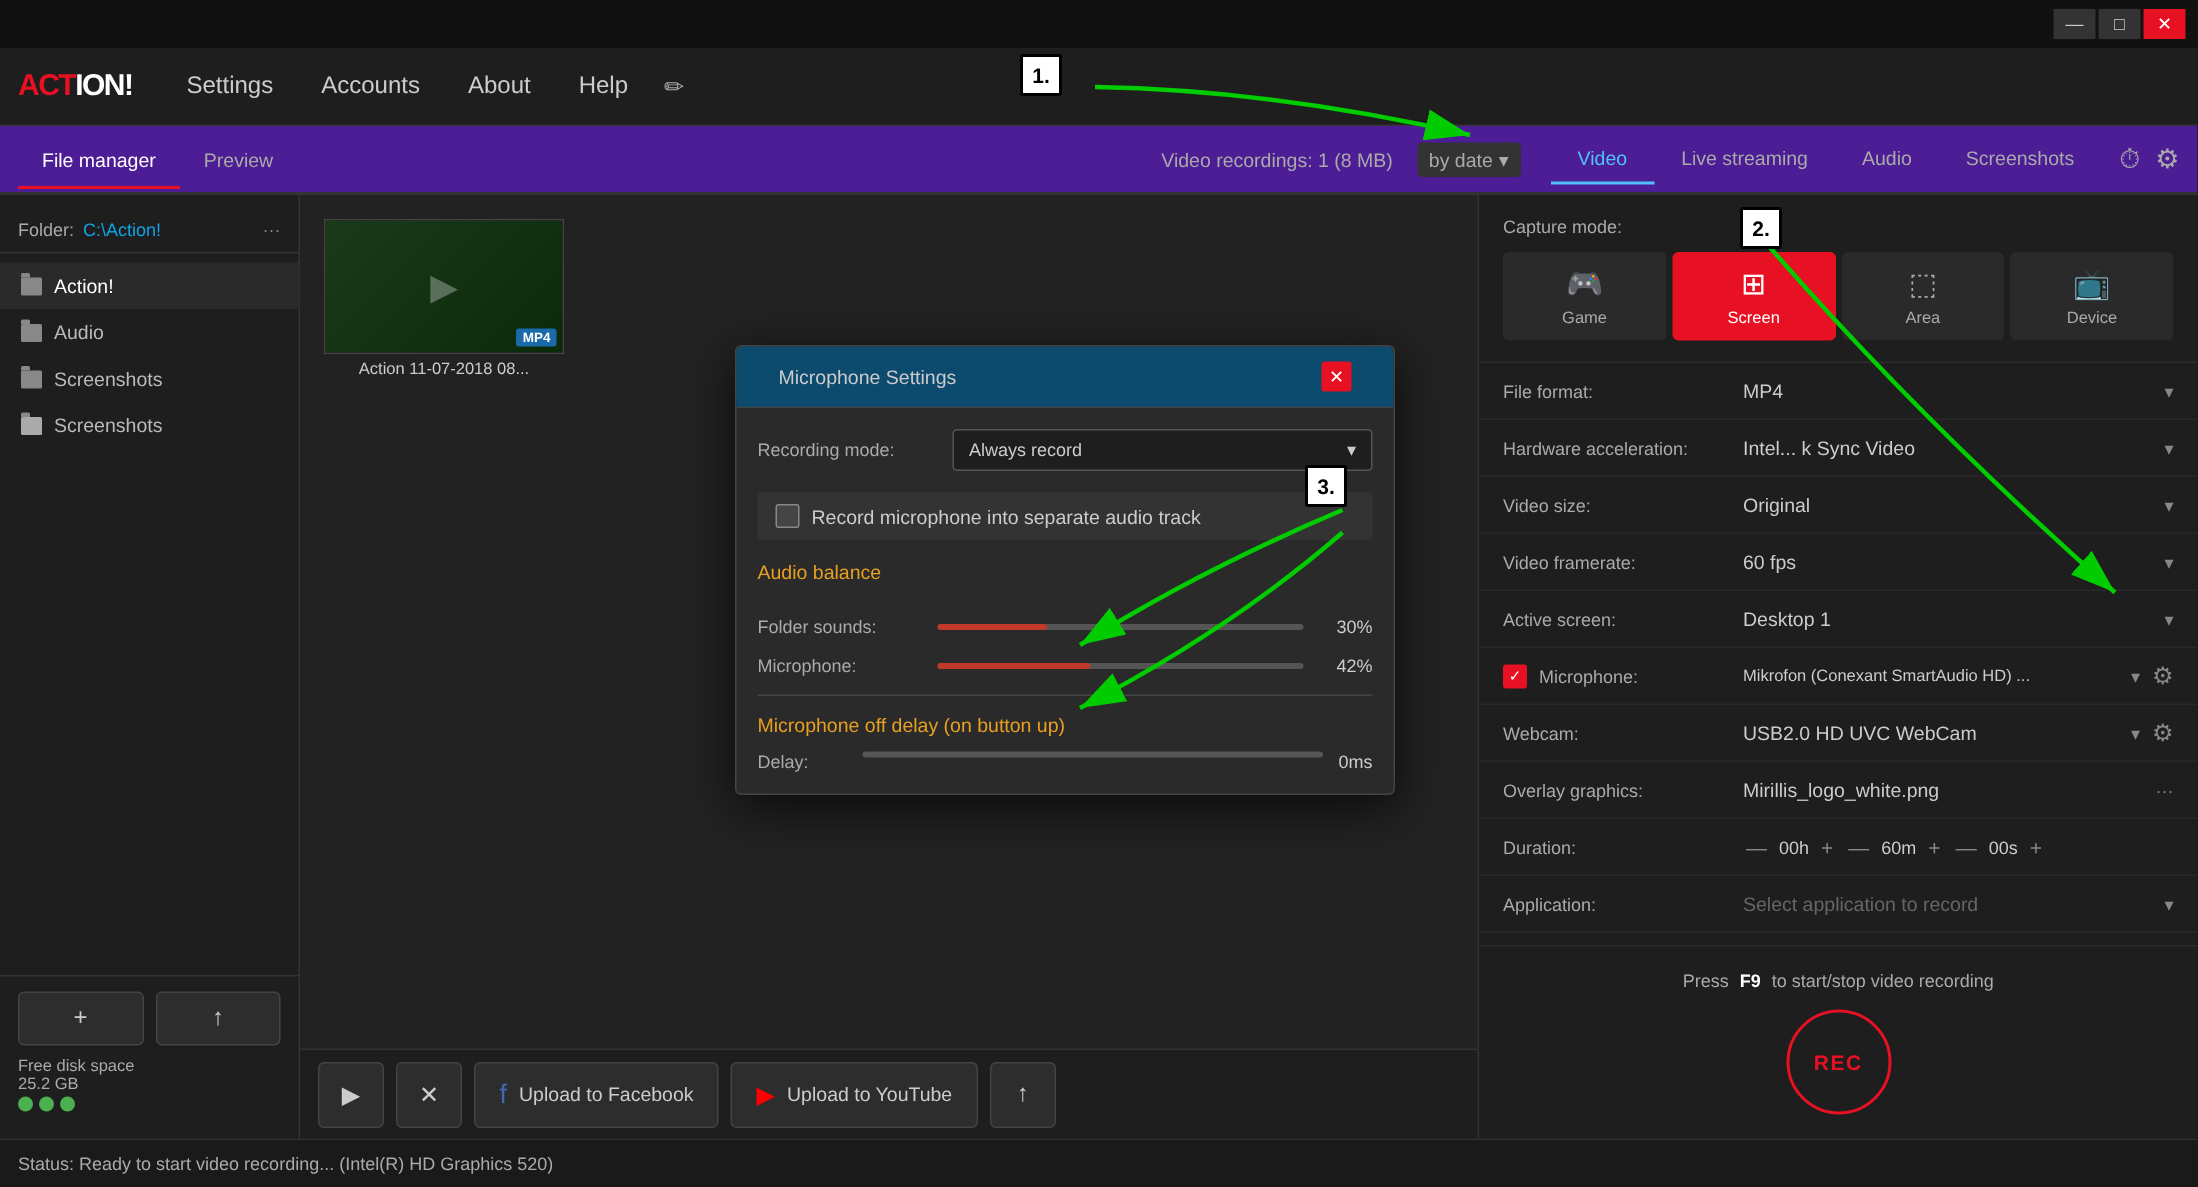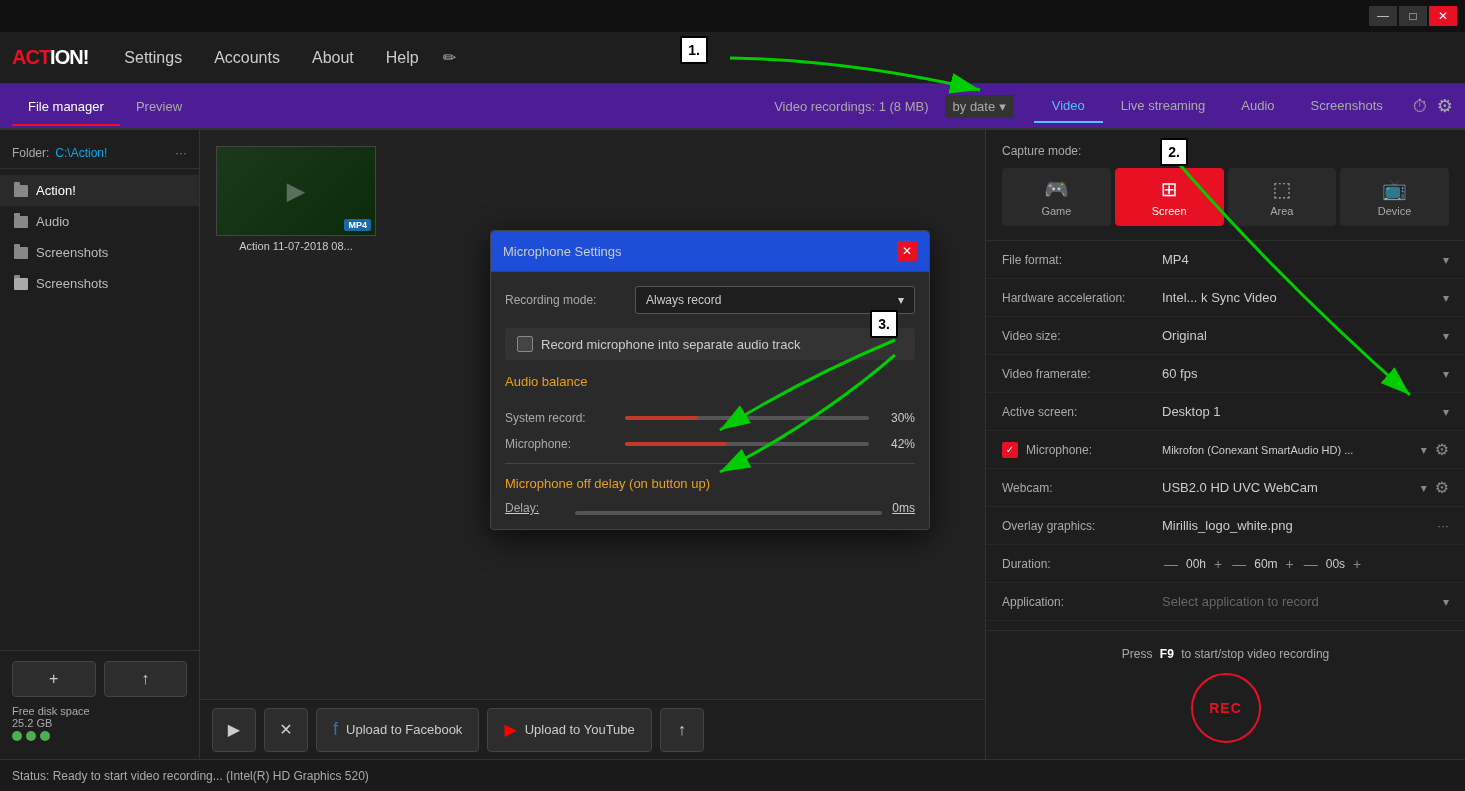--- a/index.html
+++ b/index.html
@@ -452,22 +452,22 @@
       top: 230px;
       left: 490px;
       width: 440px;
       background: #2a2a2a;
       border: 1px solid #444;
       border-radius: 4px;
       pointer-events: all;
       box-shadow: 0 8px 32px rgba(0,0,0,0.7);
     }
     .modal-header {
-      background: #1d4ed8;
-      padding: 10px 12px;
+      background: #0c4a6e;
+      padding: 10px 28px;
       display: flex;
       align-items: center;
       justify-content: space-between;
       border-bottom: 1px solid #444;
       border-radius: 4px 4px 0 0;
     }
     .modal-title {
       color: #ccc;
       font-size: 13px;
     }
@@ -560,23 +560,22 @@
       font-size: 12px;
     }
     .delay-section-title {
       color: #e8a020;
       font-size: 13px;
       margin-bottom: 10px;
       font-weight: 500;
     }
     .delay-row {
       display: flex;
-      align-items: flex-end;
+      align-items: flex-start;
       gap: 10px;
-      text-decoration: underline;
     }
     .delay-label {
       width: 60px;
       color: #aaa;
       font-size: 12px;
     }
     .delay-slider {
       flex: 1;
       height: 4px;
       background: #555;
@@ -911,21 +910,21 @@
       </div>
 
       <div class="modal-checkbox-row">
         <div class="modal-cb"></div>
         <span>Record microphone into separate audio track</span>
       </div>
 
       <div class="modal-section-title">Audio balance</div>
 
       <div class="slider-row">
-        <div class="slider-label">System record:</div>
+        <div class="slider-label">Folder sounds:</div>
         <div class="slider-track">
           <div class="slider-fill" style="width:30%;"></div>
         </div>
         <div class="slider-pct">30%</div>
       </div>
 
       <div class="slider-row">
         <div class="slider-label">Microphone:</div>
         <div class="slider-track">
           <div class="slider-fill" style="width:42%;"></div>

